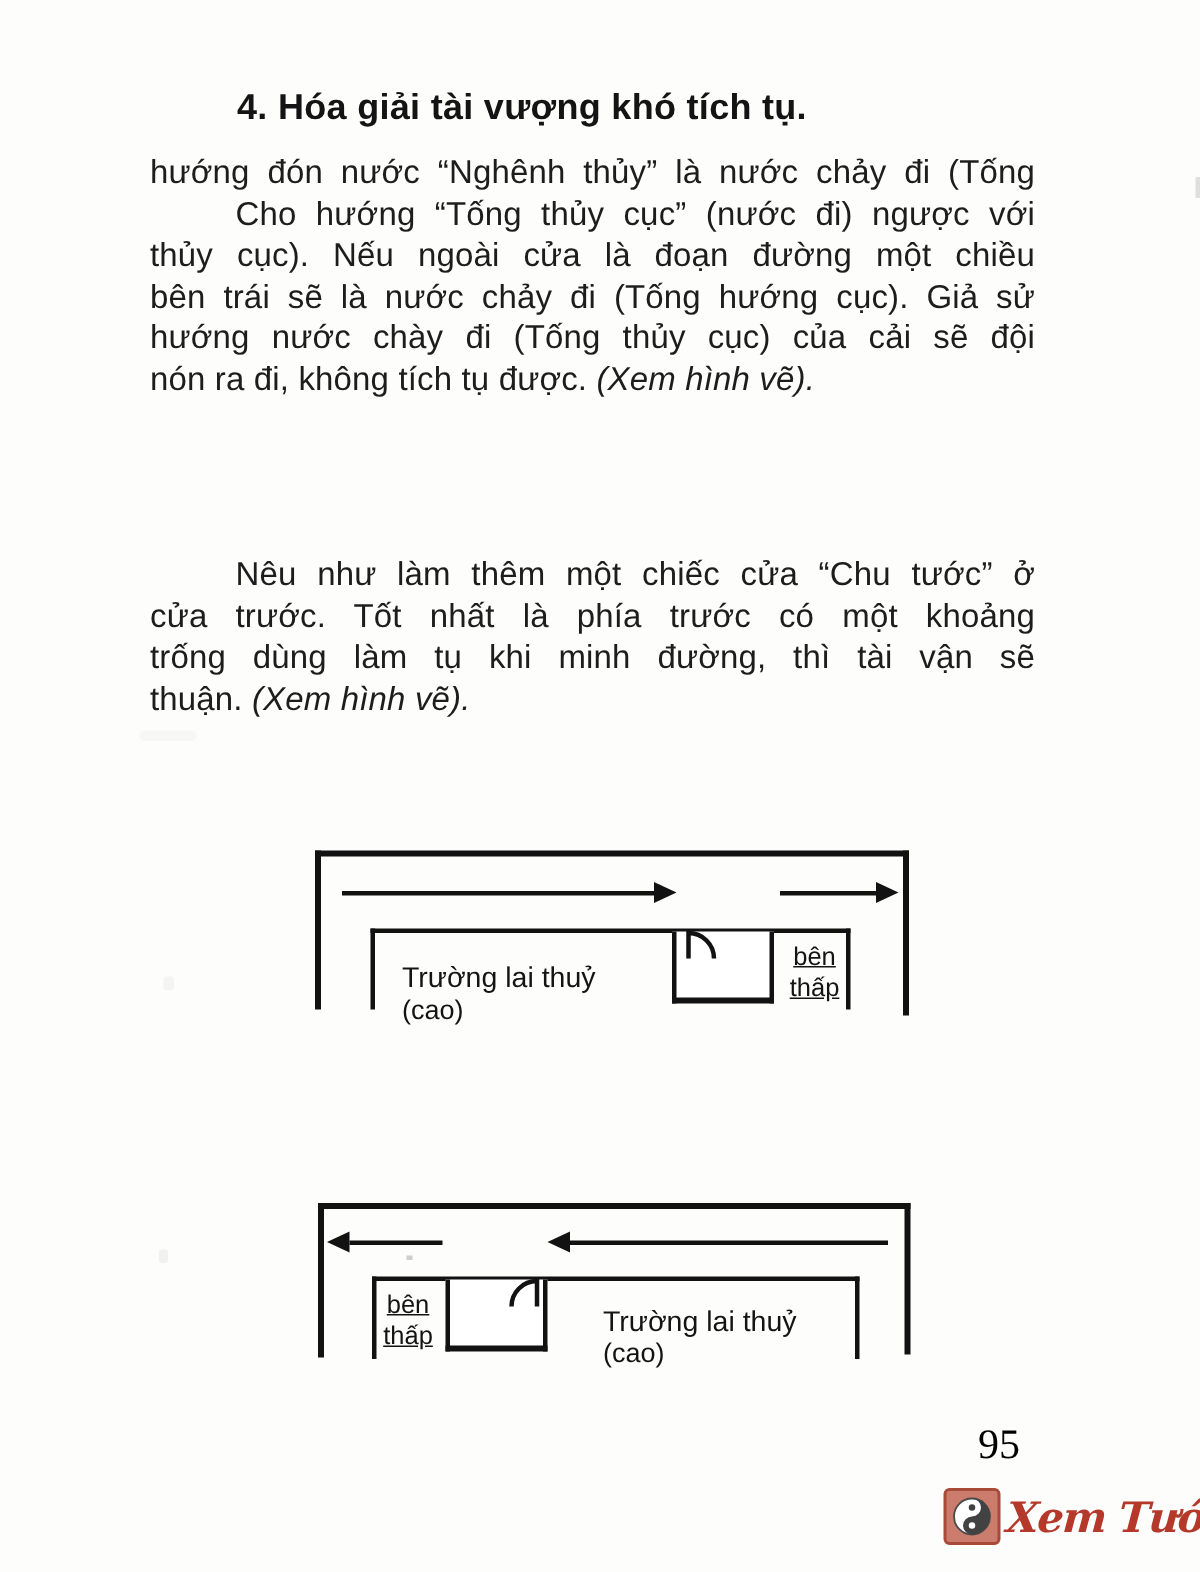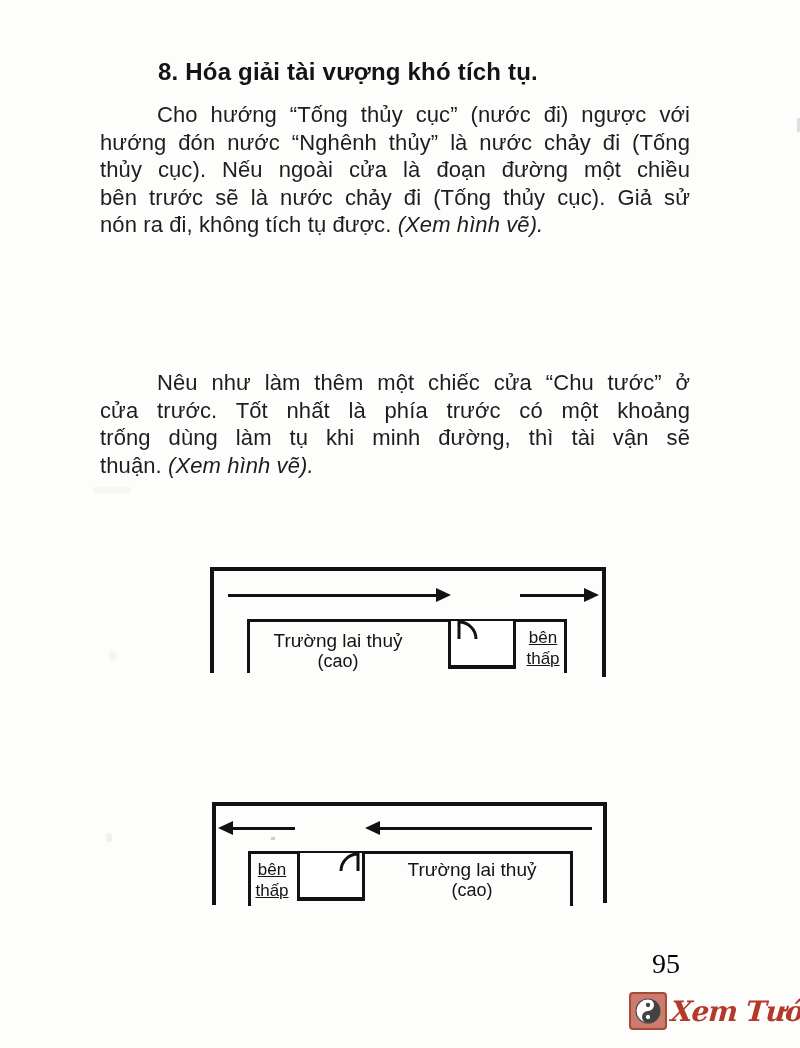--- a/index.html
+++ b/index.html
@@ -22,21 +22,21 @@
     color:#1d1d1d;letter-spacing:.1px;
   }
   .pline.just{text-align:justify;text-align-last:justify;}
   .pline.ind{padding-left:57px;}
   .it{font-style:italic;}
   
   .diagram{position:absolute;}
   .diag1{left:210px;top:567px;width:396px;height:112px;}
   .diag2{left:212px;top:802px;width:395px;height:106px;}
   .ln{position:absolute;background:#121212;}
-  .dlabel{position:absolute;text-align:center;color:#141414;}
+  .dlabel{position:absolute;text-align:left;color:#141414;margin-top:12px;}
   .dlabel .l1{font-size:19px;line-height:21px;}
   .dlabel .l2{font-size:18px;line-height:21px;}
   .sidelabel{position:absolute;text-align:center;color:#141414;}
   .sidelabel div{font-size:17px;line-height:21px;text-decoration:underline;}
   .doorbox{
     position:absolute;background:#fff;
     border-left:3px solid #121212;border-right:3px solid #121212;
     border-bottom:4px solid #121212;
   }
   .arrowshaft{position:absolute;height:3px;background:#121212;}
@@ -59,27 +59,28 @@
     font-family:"DejaVu Serif","Liberation Serif",serif;
     font-style:italic;font-weight:700;font-size:28px;
     transform:skewX(-4deg);letter-spacing:-1px;white-space:nowrap;
   }
   
   .smudge{position:absolute;background:#888;}
 </style>
 </head>
 <body>
 
-<div class="heading">8. Hóa giải tài vượng khó tích tụ.</div>
+<div class="heading">4. Hóa giải tài vượng khó tích tụ.</div>
 
 <div class="para para1" id="para1">
+    <div class="pline just">hướng đón nước “Nghênh thủy” là nước chảy đi (Tống</div>
     <div class="pline just ind">Cho hướng “Tống thủy cục” (nước đi) ngược với</div>
-    <div class="pline just">hướng đón nước “Nghênh thủy” là nước chảy đi (Tống</div>
     <div class="pline just">thủy cục). Nếu ngoài cửa là đoạn đường một chiều</div>
-    <div class="pline just">bên trước sẽ là nước chảy đi (Tống thủy cục). Giả sử</div>
+    <div class="pline just">bên trái sẽ là nước chảy đi (Tống hướng cục). Giả sử</div>
+    <div class="pline just">hướng nước chày đi (Tống thủy cục) của cải sẽ đội</div>
     <div class="pline">nón ra đi, không tích tụ được. <span class="it">(Xem hình vẽ).</span></div>
   </div>
 <div class="para para2" id="para2">
     <div class="pline just ind">Nêu như làm thêm một chiếc cửa “Chu tước” ở</div>
     <div class="pline just">cửa trước. Tốt nhất là phía trước có một khoảng</div>
     <div class="pline just">trống dùng làm tụ khi minh đường, thì tài vận sẽ</div>
     <div class="pline">thuận. <span class="it">(Xem hình vẽ).</span></div>
   </div>
 
 <div class="diagram diag1">

